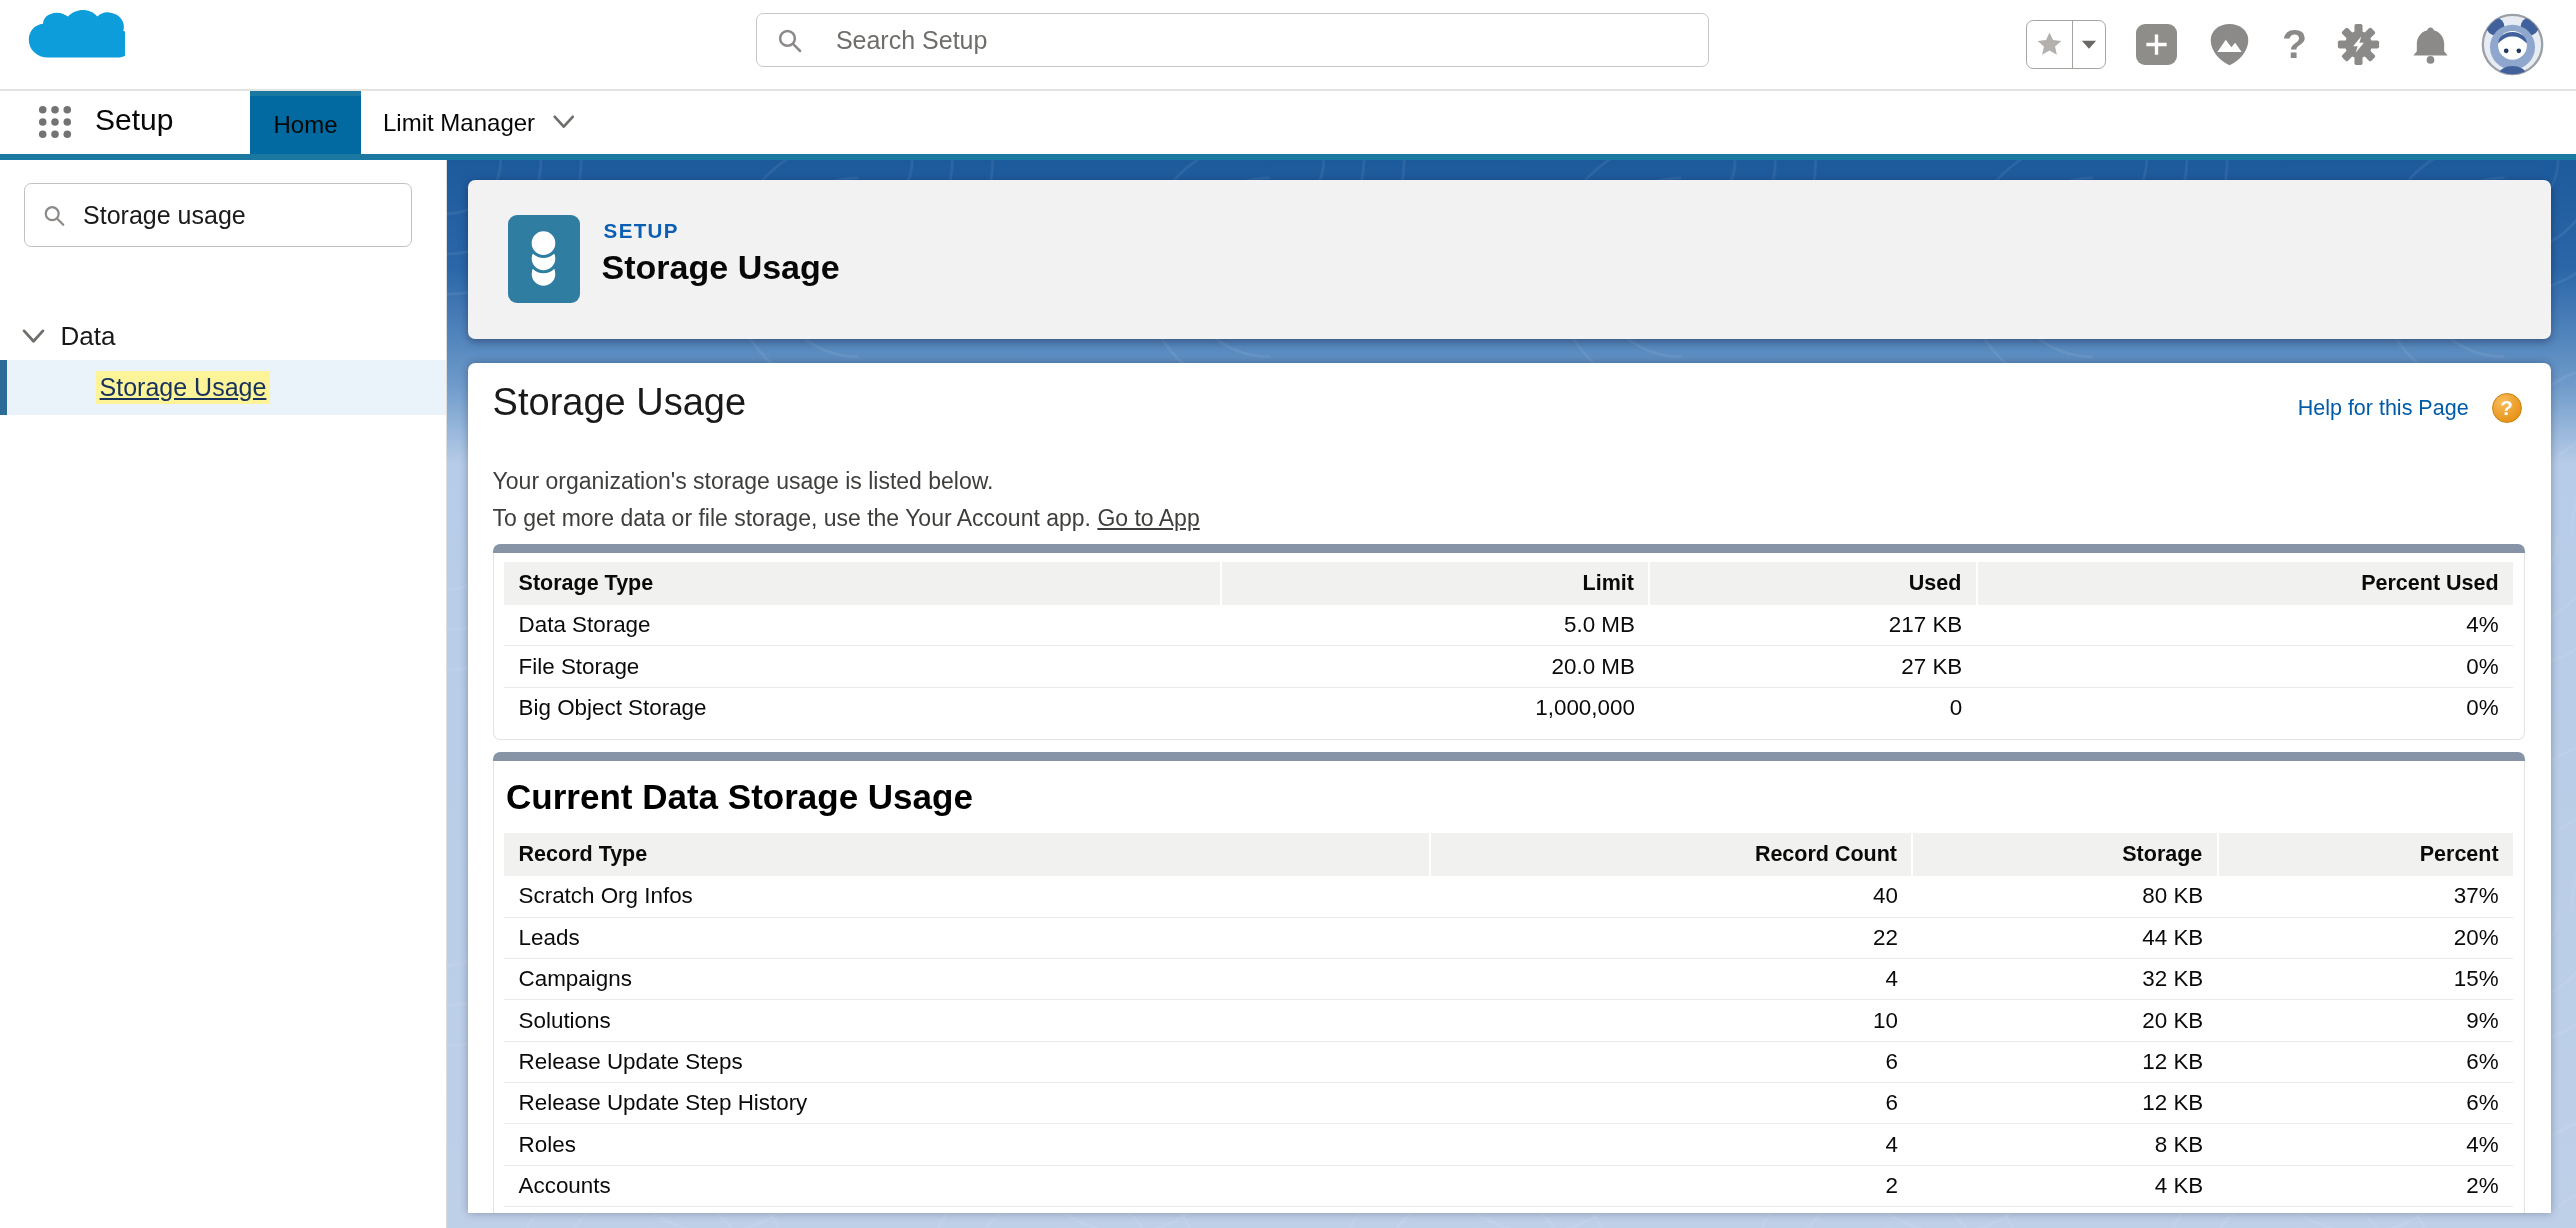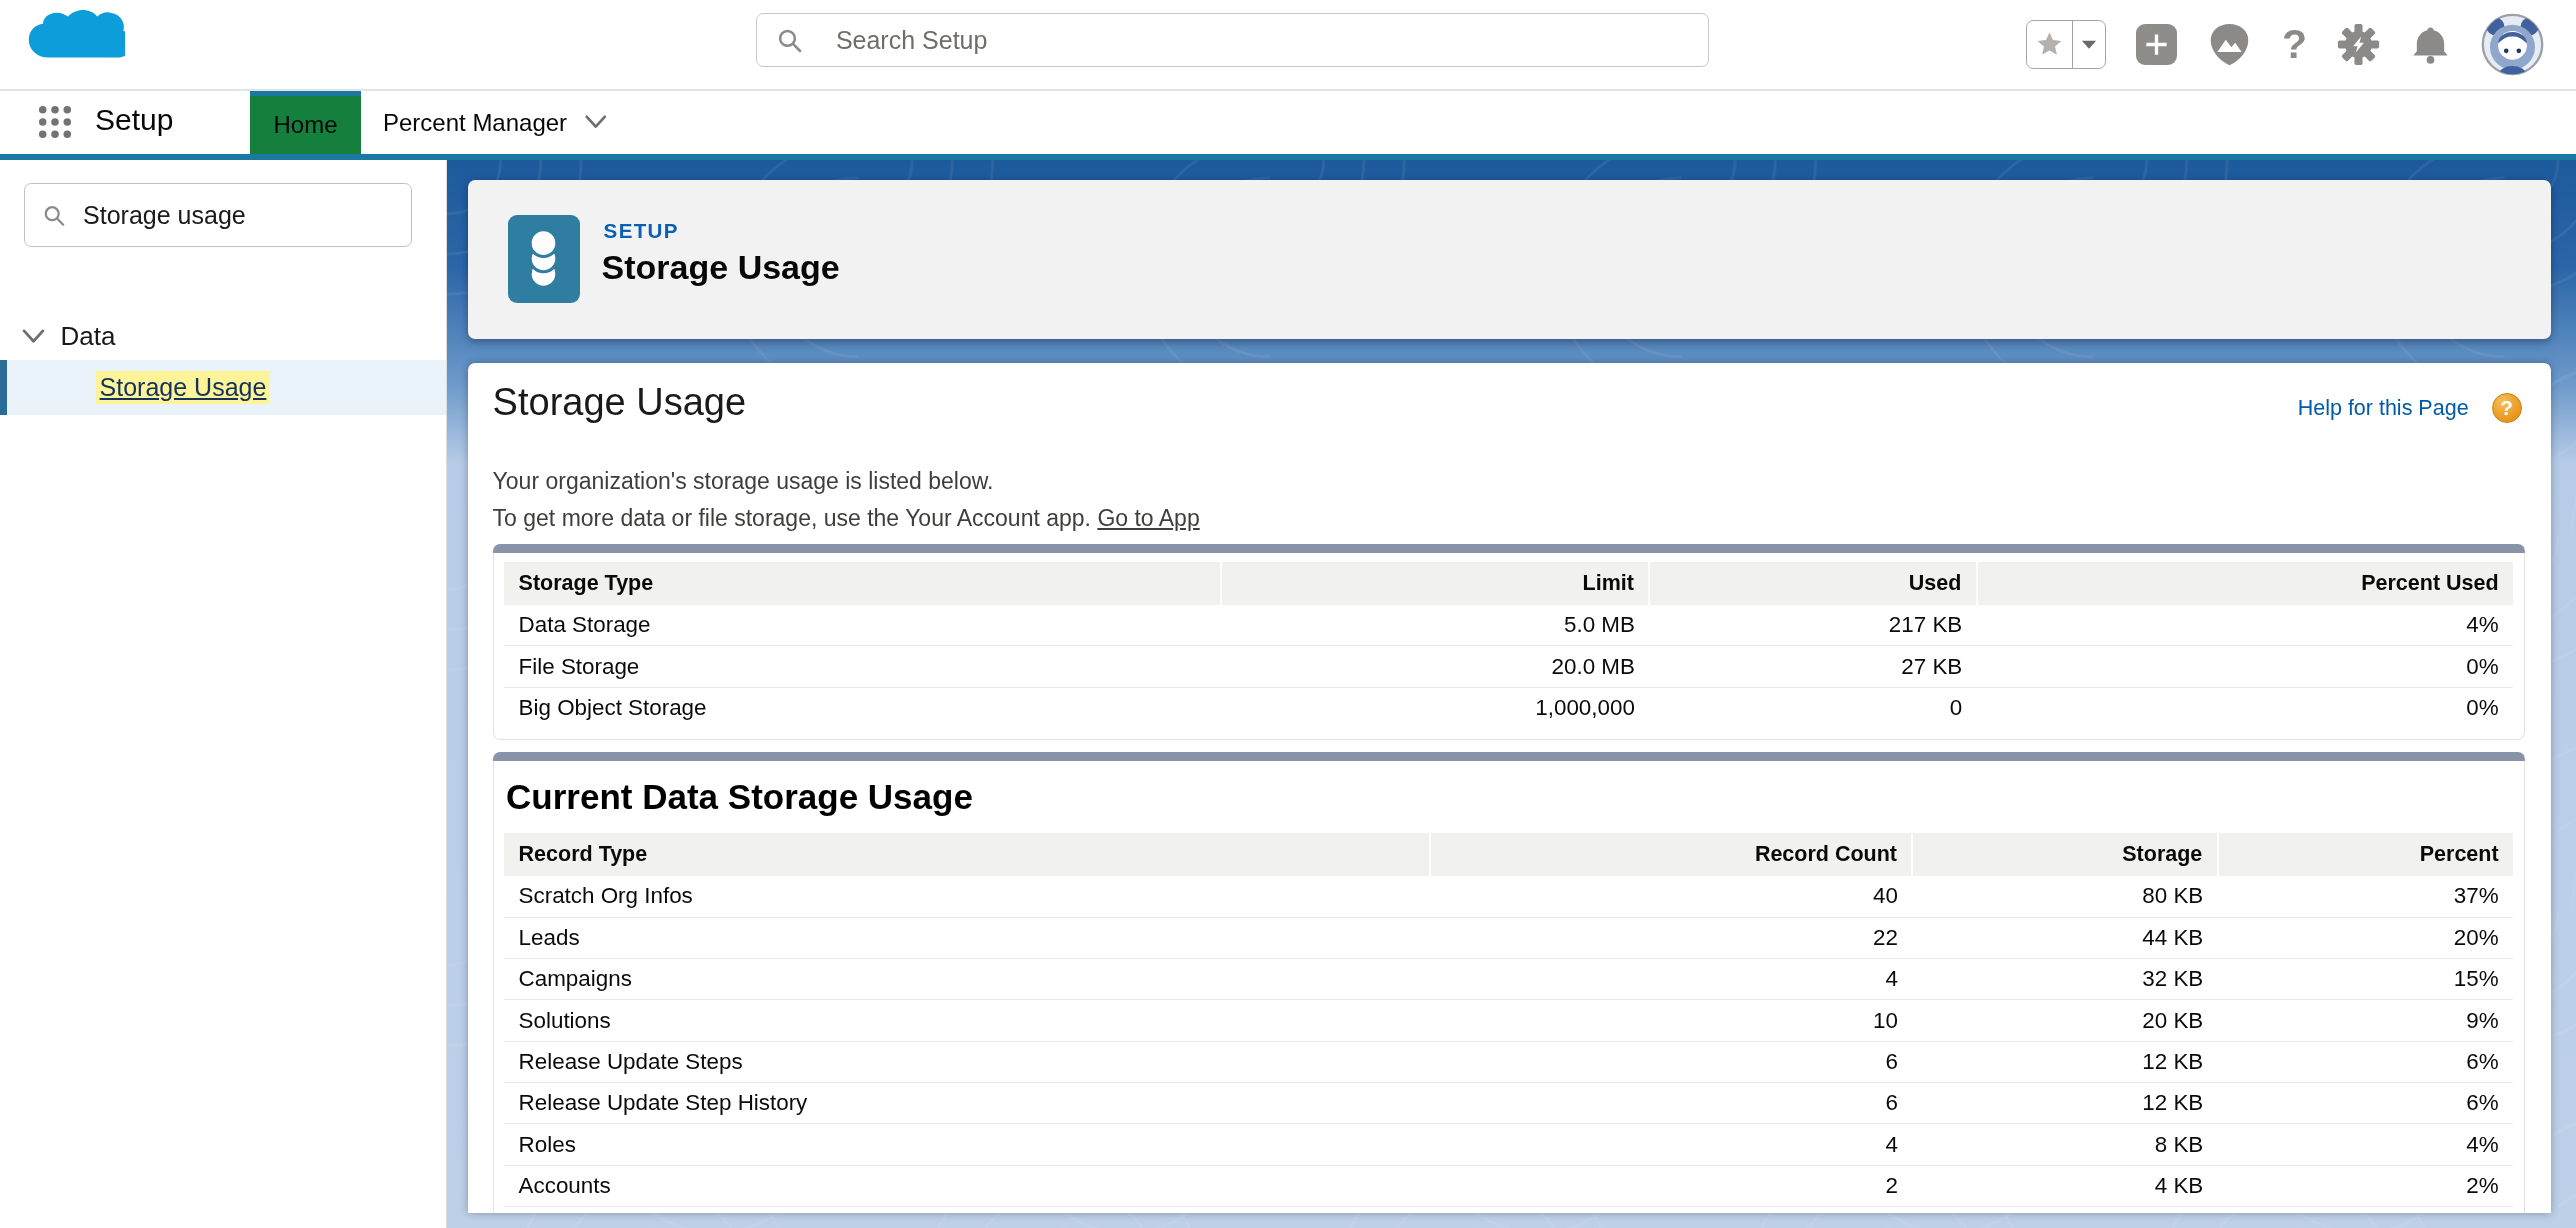--- a/index.html
+++ b/index.html
@@ -20,21 +20,21 @@
   .star-dd{width:32px;display:flex;align-items:center;justify-content:center;border-left:1.8px solid #a6a4a1;}
   .plusbtn{width:41px;height:41px;border-radius:9px;background:#8f8d8a;display:flex;align-items:center;justify-content:center;}
   .qmark{font-size:41px;font-weight:700;color:#8c8a88;line-height:1;}
   .avatar{width:63px;height:63px;}
 
   
   .hdr-divider{position:absolute;left:0;top:89px;width:100%;height:1.8px;background:#e3e3e1;}
   .tabbar{position:absolute;left:0;top:91px;width:100%;height:63px;background:#fff;}
   .waffle{position:absolute;left:38px;top:14.3px;width:34px;height:34px;}
   .setup-label{position:absolute;left:95px;top:11.6px;font-size:30px;color:#080707;}
-  .tab-home{position:absolute;left:250px;top:0;width:111px;height:63px;background:#15803d;
+  .tab-home{position:absolute;left:250px;top:0;width:111px;height:63px;background:#0369a1;
             border-top:5.4px solid #1b78a0;box-sizing:border-box;display:flex;align-items:center;justify-content:center;
             font-size:24px;color:#080707;}
   .tab-objm{position:absolute;left:360px;top:0;height:63px;display:flex;align-items:center;
             padding:0 23px;font-size:24px;color:#080707;gap:18px;}
   .brandline{position:absolute;left:0;top:154px;width:100%;height:6.3px;background:#1b78a0;}
 
   
   .sidebar{position:absolute;left:0;top:160px;width:447px;bottom:0;background:#fff;border-right:0.9px solid #dcdcda;box-sizing:border-box;}
   .sb-search{position:absolute;left:24px;top:23px;width:388px;height:64px;border:1.8px solid #c3c1bf;border-radius:7.2px;
              display:flex;align-items:center;gap:16px;padding:0 9px 0 18px;box-sizing:border-box;}
@@ -182,21 +182,21 @@
         <circle cx="5" cy="31" r="4"></circle>
           <circle cx="18" cy="31" r="4"></circle>
           <circle cx="31" cy="31" r="4"></circle>
       </g>
     </svg>
     <span class="setup-label">Setup</span>
     <div class="tab-home">
       <span>Home</span>
     </div>
     <div class="tab-objm">
-      <span>Percent Manager</span>
+      <span>Limit Manager</span>
       <svg width="21.5" height="14.3" viewBox="0 0 24 16">
         <polyline points="2,2 12,13 22,2" fill="none" stroke="#706e6b" stroke-width="3" stroke-linecap="round" stroke-linejoin="round"></polyline>
       </svg>
     </div>
   </nav>
   <div class="brandline"></div>
 
   <aside class="sidebar">
     <div class="sb-search">
       <svg width="25" height="25" viewBox="0 0 24 24">

